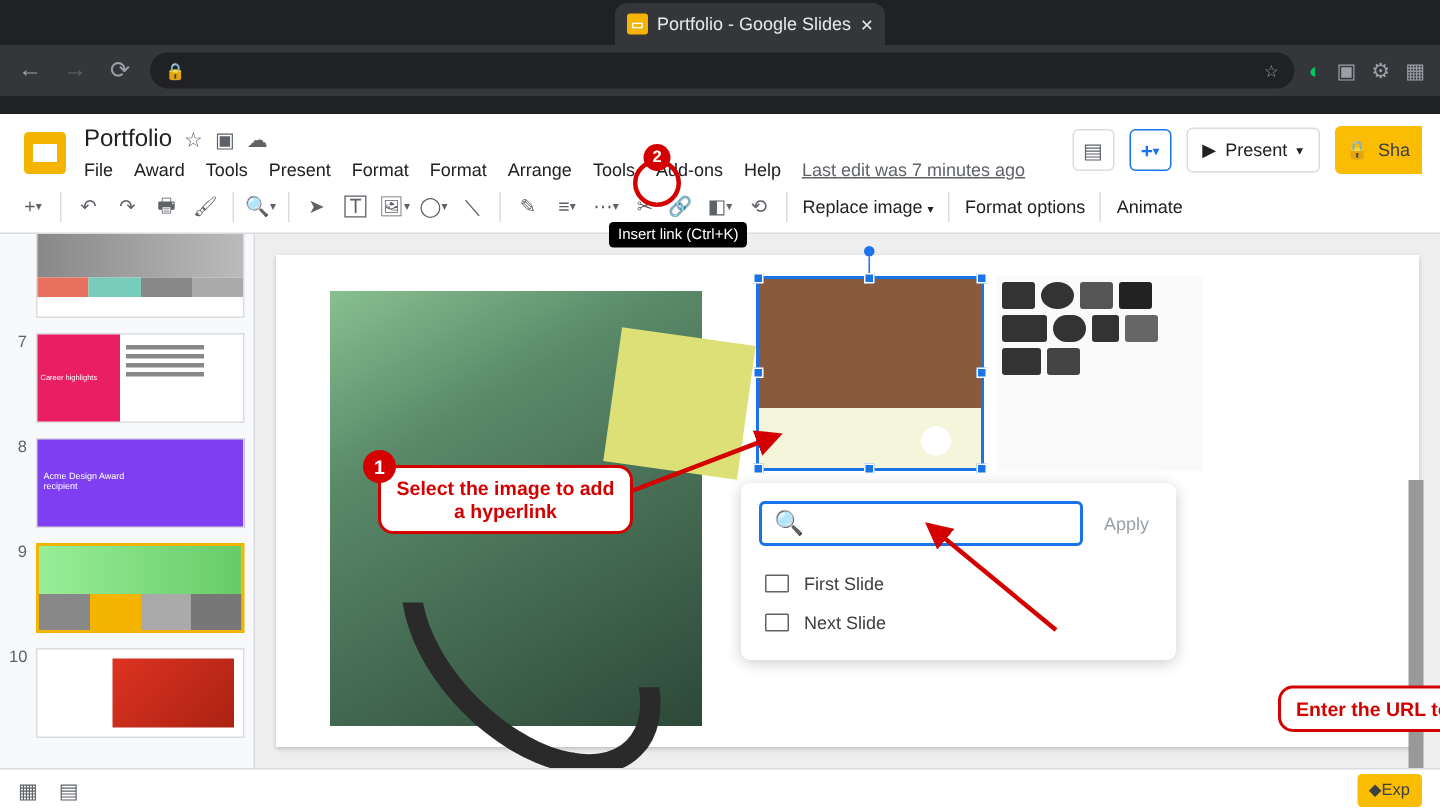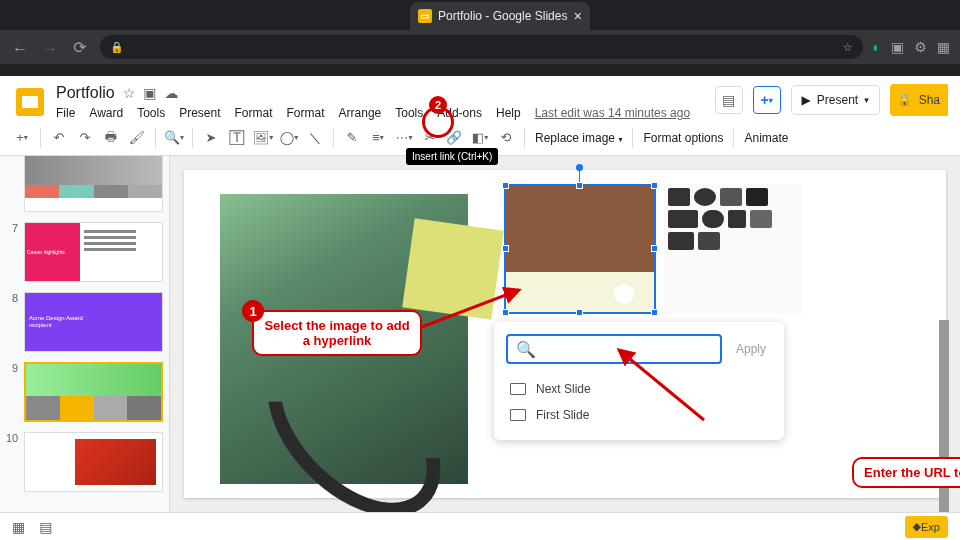--- a/index.html
+++ b/index.html
@@ -189,21 +189,21 @@
           <span>File</span>
           <span>Award</span>
           <span>Tools</span>
           <span>Present</span>
           <span>Format</span>
           <span>Format</span>
           <span>Arrange</span>
           <span>Tools</span>
           <span>Add-ons</span>
           <span>Help</span>
-          <span class="last-edit">Last edit was 14 minutes ago</span>
+          <span class="last-edit">Last edit was 7 minutes ago</span>
         </div>
       </div>
       <div class="hdr-right">
         <div class="hdr-btn">▤</div>
         <div class="hdr-btn blue">+ <span style="font-size:8px">▾</span></div>
         <div class="present-btn">
           <span>▶</span>
           <span>Present</span>
           <span style="font-size:9px">▾</span>
         </div>
@@ -341,25 +341,25 @@
           <div class="link-popup">
             <div class="link-search">
               <div class="link-input-wrap">
                 <span>🔍</span>
               </div>
               <div class="apply-btn">Apply</div>
             </div>
             <div class="link-suggestions">
               <div class="sug-item">
                 <div class="sug-icon"></div>
-                <span>Next Slide</span>
+                <span>First Slide</span>
               </div>
               <div class="sug-item">
                 <div class="sug-icon"></div>
-                <span>First Slide</span>
+                <span>Next Slide</span>
               </div>
             </div>
           </div>
 
           <div class="callout co1">
             <div class="callout-badge">1</div>
             <span>Select the image to add a hyperlink</span>
           </div>
           <div class="arrow1">
             <svg viewBox="0 0 120 50">

